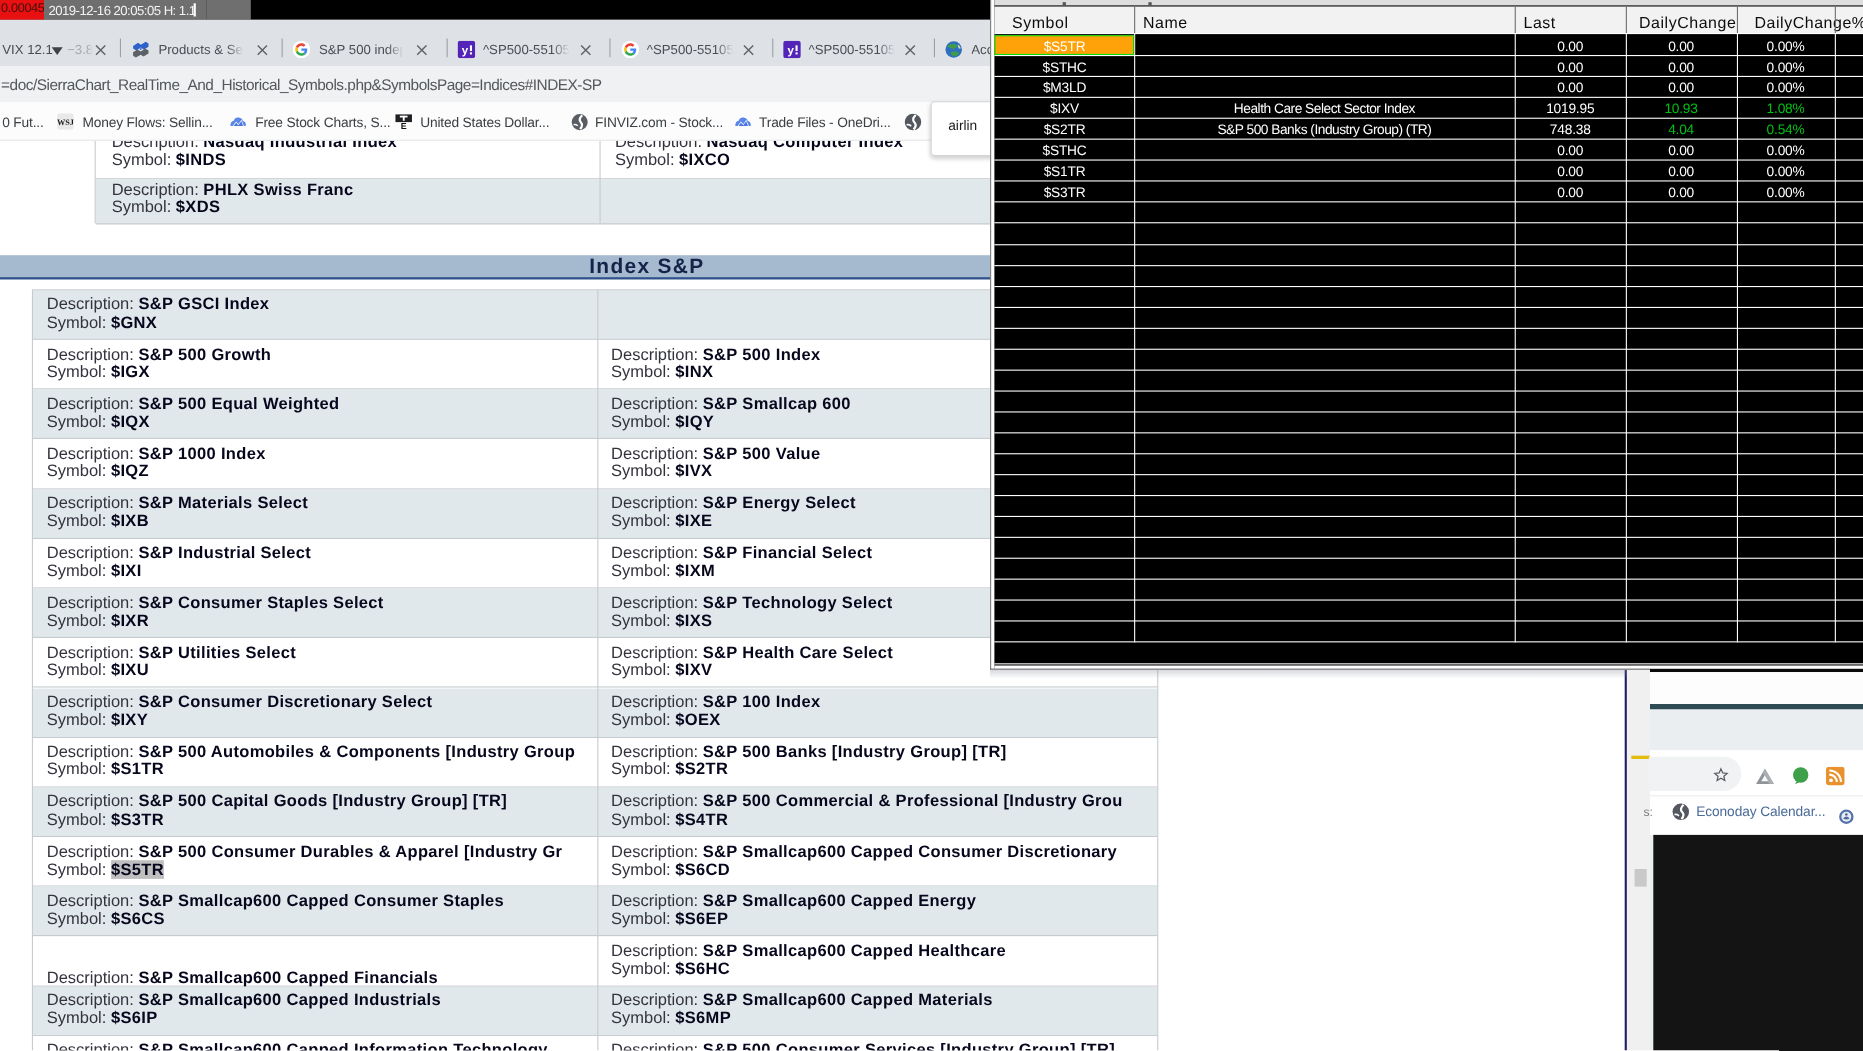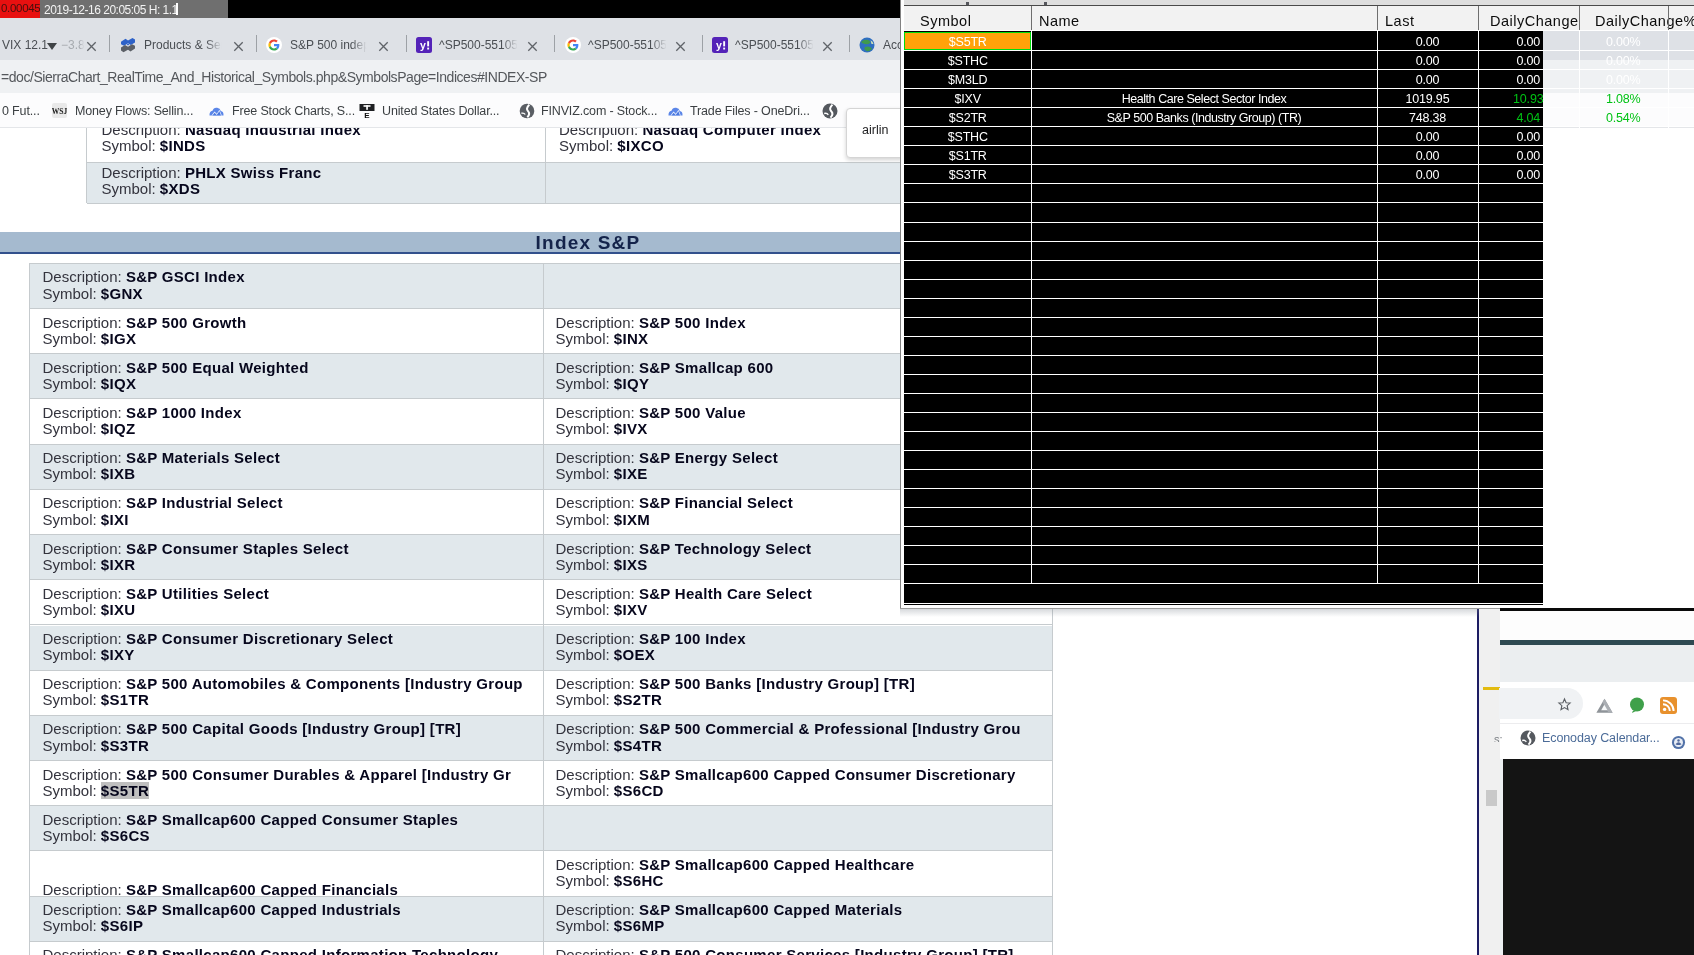--- a/index.html
+++ b/index.html
@@ -59,20 +59,21 @@
 <div class="pcell" style="left:42.5px;top:676.2px;width:499.0px;">Description: <b>S&amp;P 500 Automobiles &amp; Components [Industry Group</b><br>Symbol: <b>$S1TR</b></div>
 <div class="pcell" style="left:555.5px;top:676.2px;width:495.0px;">Description: <b>S&amp;P 500 Banks [Industry Group] [TR]</b><br>Symbol: <b>$S2TR</b></div>
 <div class="abs" style="left:30.0px;top:715.9px;width:1022.0px;height:44.2px;background:#e1e8ec;border-bottom:1px solid #c6cbce;"></div>
 <div class="pcell" style="left:42.5px;top:721.4px;width:499.0px;">Description: <b>S&amp;P 500 Capital Goods [Industry Group] [TR]</b><br>Symbol: <b>$S3TR</b></div>
 <div class="pcell" style="left:555.5px;top:721.4px;width:495.0px;">Description: <b>S&amp;P 500 Commercial &amp; Professional [Industry Grou</b><br>Symbol: <b>$S4TR</b></div>
 <div class="abs" style="left:30.0px;top:761.1px;width:1022.0px;height:44.2px;background:#ffffff;border-bottom:1px solid #c6cbce;"></div>
 <div class="pcell" style="left:42.5px;top:766.6px;width:499.0px;">Description: <b>S&amp;P 500 Consumer Durables &amp; Apparel [Industry Gr</b><br>Symbol: <b><span style="background:#bfbfbf;">$S5TR</span></b></div>
 <div class="pcell" style="left:555.5px;top:766.6px;width:495.0px;">Description: <b>S&amp;P Smallcap600 Capped Consumer Discretionary</b><br>Symbol: <b>$S6CD</b></div>
 <div class="abs" style="left:30.0px;top:806.3px;width:1022.0px;height:44.2px;background:#e1e8ec;border-bottom:1px solid #c6cbce;"></div>
 <div class="pcell" style="left:42.5px;top:811.8px;width:499.0px;">Description: <b>S&amp;P Smallcap600 Capped Consumer Staples</b><br>Symbol: <b>$S6CS</b></div>
+<div class="pcell" style="left:555.5px;top:811.8px;width:495.0px;">Description: <b>S&amp;P Smallcap600 Capped Energy</b><br>Symbol: <b>$S6EP</b></div>
 <div class="abs" style="left:30.0px;top:851.5px;width:1022.0px;height:44.2px;background:#ffffff;border-bottom:1px solid #c6cbce;"></div>
 <div class="pcell" style="left:42.5px;top:857.0px;width:499.0px;margin-top:25px;">Description: <b>S&amp;P Smallcap600 Capped Financials</b><br>Symbol: <b>$S6FP</b></div>
 <div class="pcell" style="left:555.5px;top:857.0px;width:495.0px;">Description: <b>S&amp;P Smallcap600 Capped Healthcare</b><br>Symbol: <b>$S6HC</b></div>
 <div class="abs" style="left:30.0px;top:896.7px;width:1022.0px;height:44.2px;background:#e1e8ec;border-bottom:1px solid #c6cbce;"></div>
 <div class="pcell" style="left:42.5px;top:902.2px;width:499.0px;">Description: <b>S&amp;P Smallcap600 Capped Industrials</b><br>Symbol: <b>$S6IP</b></div>
 <div class="pcell" style="left:555.5px;top:902.2px;width:495.0px;">Description: <b>S&amp;P Smallcap600 Capped Materials</b><br>Symbol: <b>$S6MP</b></div>
 <div class="abs" style="left:30.0px;top:941.9px;width:1022.0px;height:44.2px;background:#ffffff;border-bottom:1px solid #c6cbce;"></div>
 <div class="pcell" style="left:42.5px;top:947.4px;width:499.0px;">Description: <b>S&amp;P Smallcap600 Capped Information Technology</b><br>Symbol: </div>
 <div class="pcell" style="left:555.5px;top:947.4px;width:495.0px;">Description: <b>S&amp;P 500 Consumer Services [Industry Group] [TR]</b><br>Symbol: </div>
 <div class="rowline" style="left:30.0px;top:262.9px;width:1022.0px;"></div>
@@ -204,25 +205,25 @@
         <path d="M2.5 9.5 L5.5 5.5 L7.8 7.8 L10.5 3.8 L12.8 9.5 Z" fill="#eaf0fc"></path>
         <path d="M3.4 9.5 L5.6 6.7 L7.7 8.9 L10.4 5.2 L12 9.5 Z" fill="#4a78e0"></path>
       </svg></div>
   <div style="position:absolute;top:11px;font-size:12.5px;letter-spacing:-0.15px;color:#3c4043;white-space:nowrap;left:690px;">Trade Files - OneDri...</div>
   <div class="abs" style="left:822px;top:10px;"><svg width="16" height="16" viewBox="0 0 16 16">
         <circle cx="8" cy="8" r="7.5" fill="#54585e"></circle>
         <path d="M10.5 1.6 Q6.5 5.5 9.2 8.2 Q12 11 8.5 14.6" stroke="#fff" stroke-width="2" fill="none"></path>
         <path d="M2.2 10.5 Q5 9.8 6.3 11.8" stroke="#fff" stroke-width="1.4" fill="none"></path>
       </svg></div>
 </div>
-<div class="abs" style="left:846px;top:92px;width:58px;height:48px;background:#fff;border:1px solid #d5d5d5;border-radius:4px;box-shadow:0 2px 4px rgba(0,0,0,0.18);z-index:12;margin-top:16px;">
+<div class="abs" style="left:846px;top:92px;width:58px;height:48px;background:#fff;border:1px solid #d5d5d5;border-radius:4px;box-shadow:0 2px 4px rgba(0,0,0,0.18);z-index:12;">
   <div class="abs" style="left:15px;top:14px;font-size:12.5px;color:#1c1c1e;">airlin</div>
 </div>
 
-<div class="abs" style="left:900px;top:0;width:643px;height:609px;background:#000;z-index:20;text-decoration:underline;">
+<div class="abs" style="left:900px;top:0;width:794px;height:609px;background:#000;z-index:20;text-decoration:underline;">
   <div class="abs" style="left:0;top:0;width:1px;height:608px;background:#828282;"></div>
   <div class="abs" style="left:1px;top:0;width:2.5px;height:608px;background:#fff;"></div>
   <div class="abs" style="left:3.5px;top:0;width:790.5px;height:5px;background:#dedede;"></div>
   <div class="abs" style="left:66px;top:1.5px;width:3px;height:3.5px;background:#55565c;"></div>
   <div class="abs" style="left:144px;top:1.5px;width:3px;height:3.5px;background:#55565c;"></div>
   <div class="abs" style="left:3.5px;top:5px;width:790.5px;height:1px;background:#4a4a4a;"></div>
   <div class="abs" style="left:3.5px;top:6px;width:790.5px;height:24px;background:#f2f2f2;"></div>
   <div style="position:absolute;top:13px;font-size:14.5px;letter-spacing:0.5px;color:#0c0c0c;left:20px;">Symbol</div>
   <div style="position:absolute;top:13px;font-size:14.5px;letter-spacing:0.5px;color:#0c0c0c;left:139px;">Name</div>
   <div style="position:absolute;top:13px;font-size:14.5px;letter-spacing:0.5px;color:#0c0c0c;left:485px;">Last</div>

